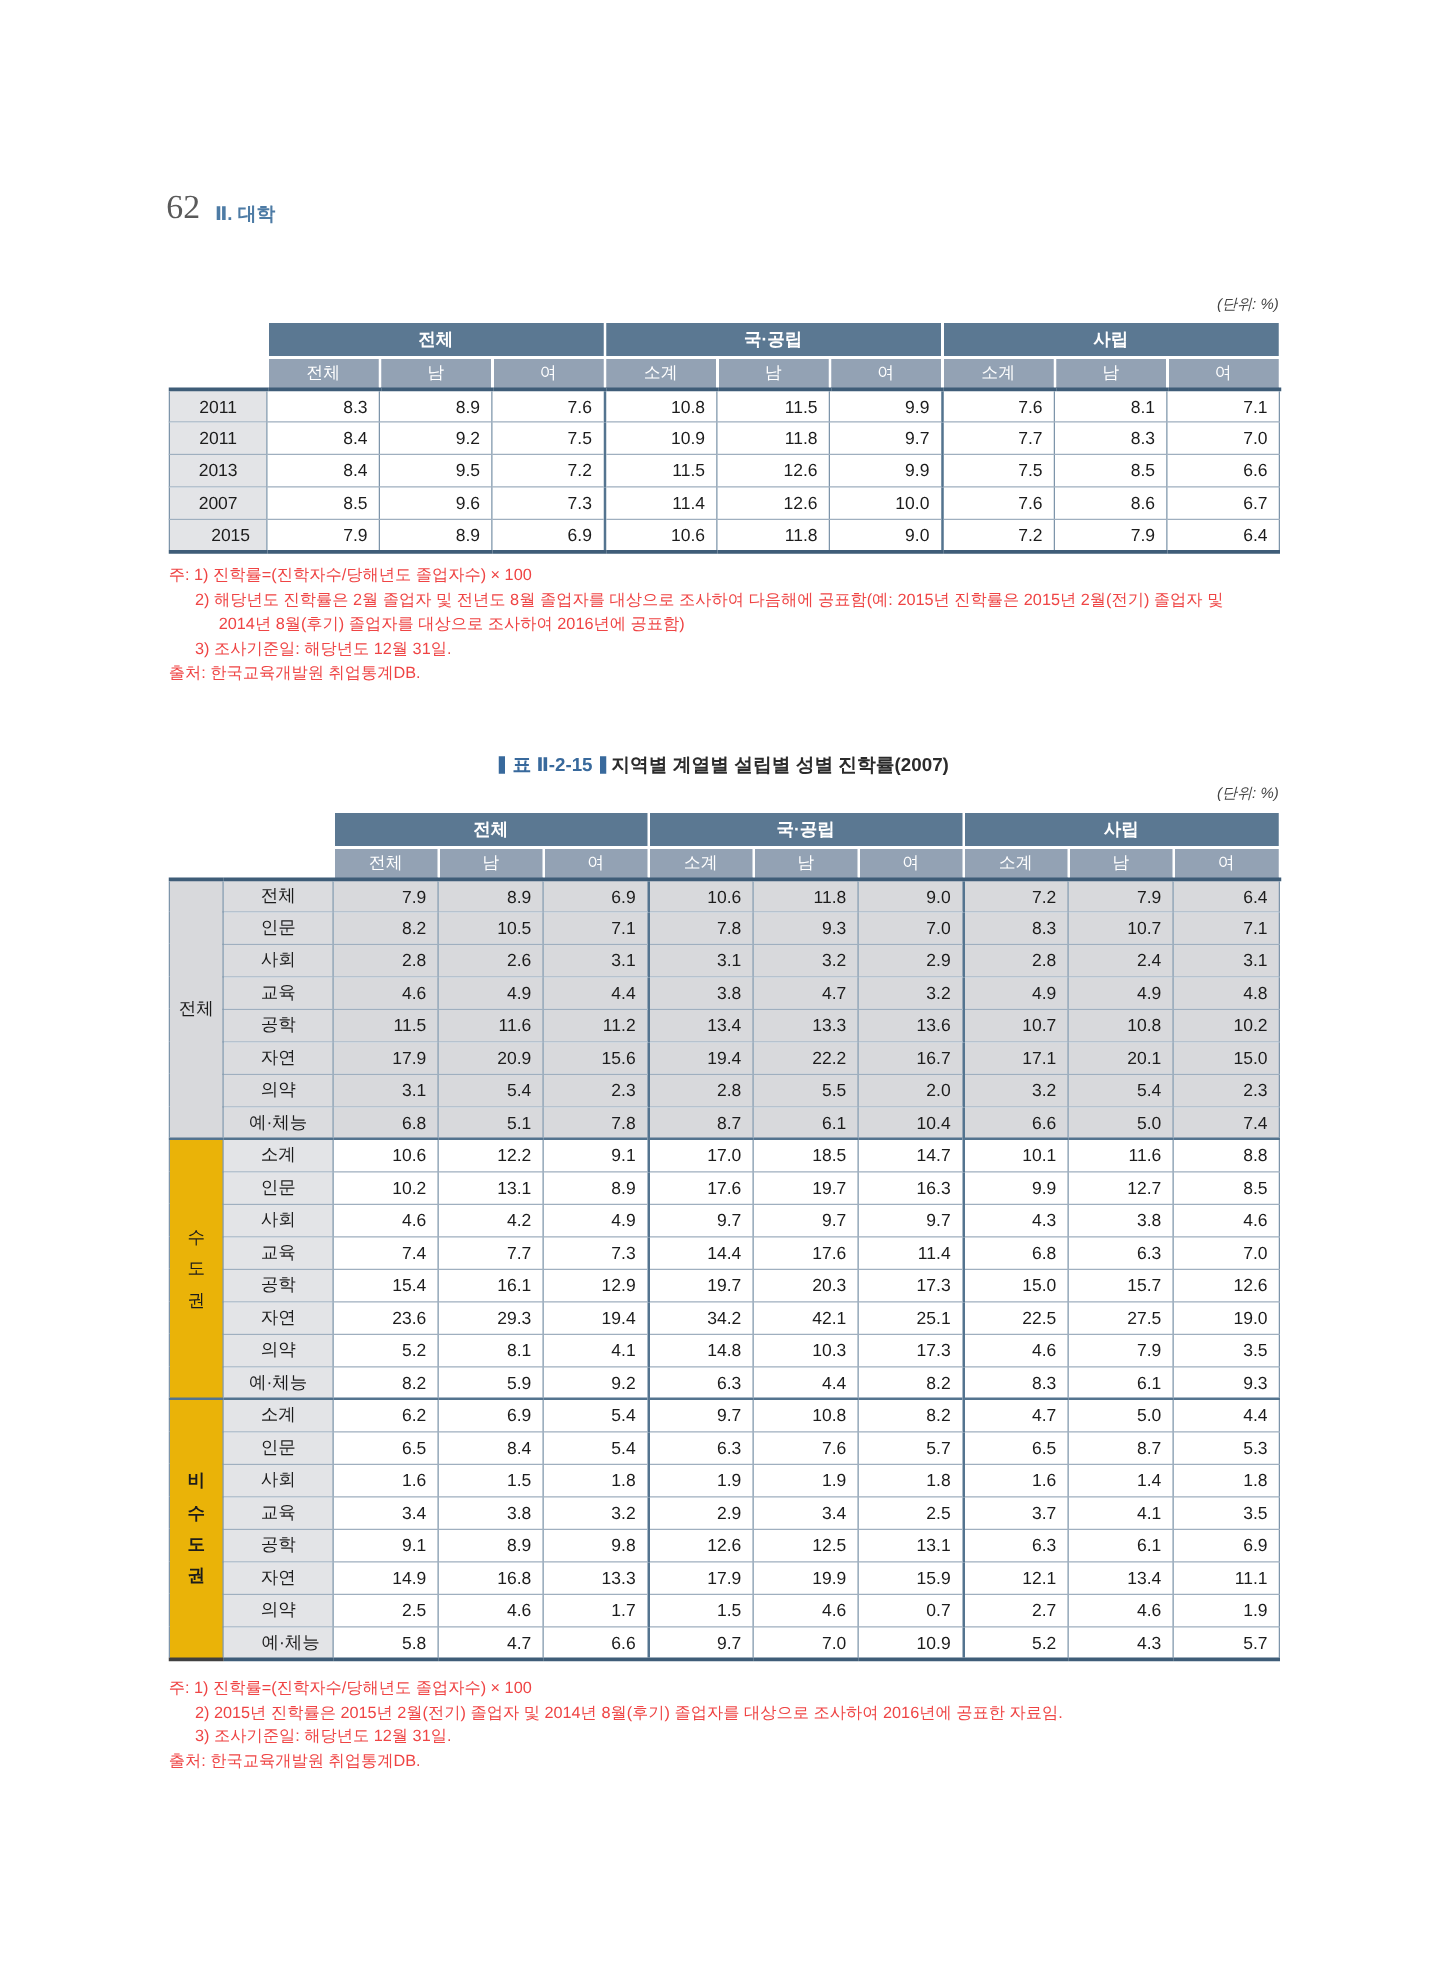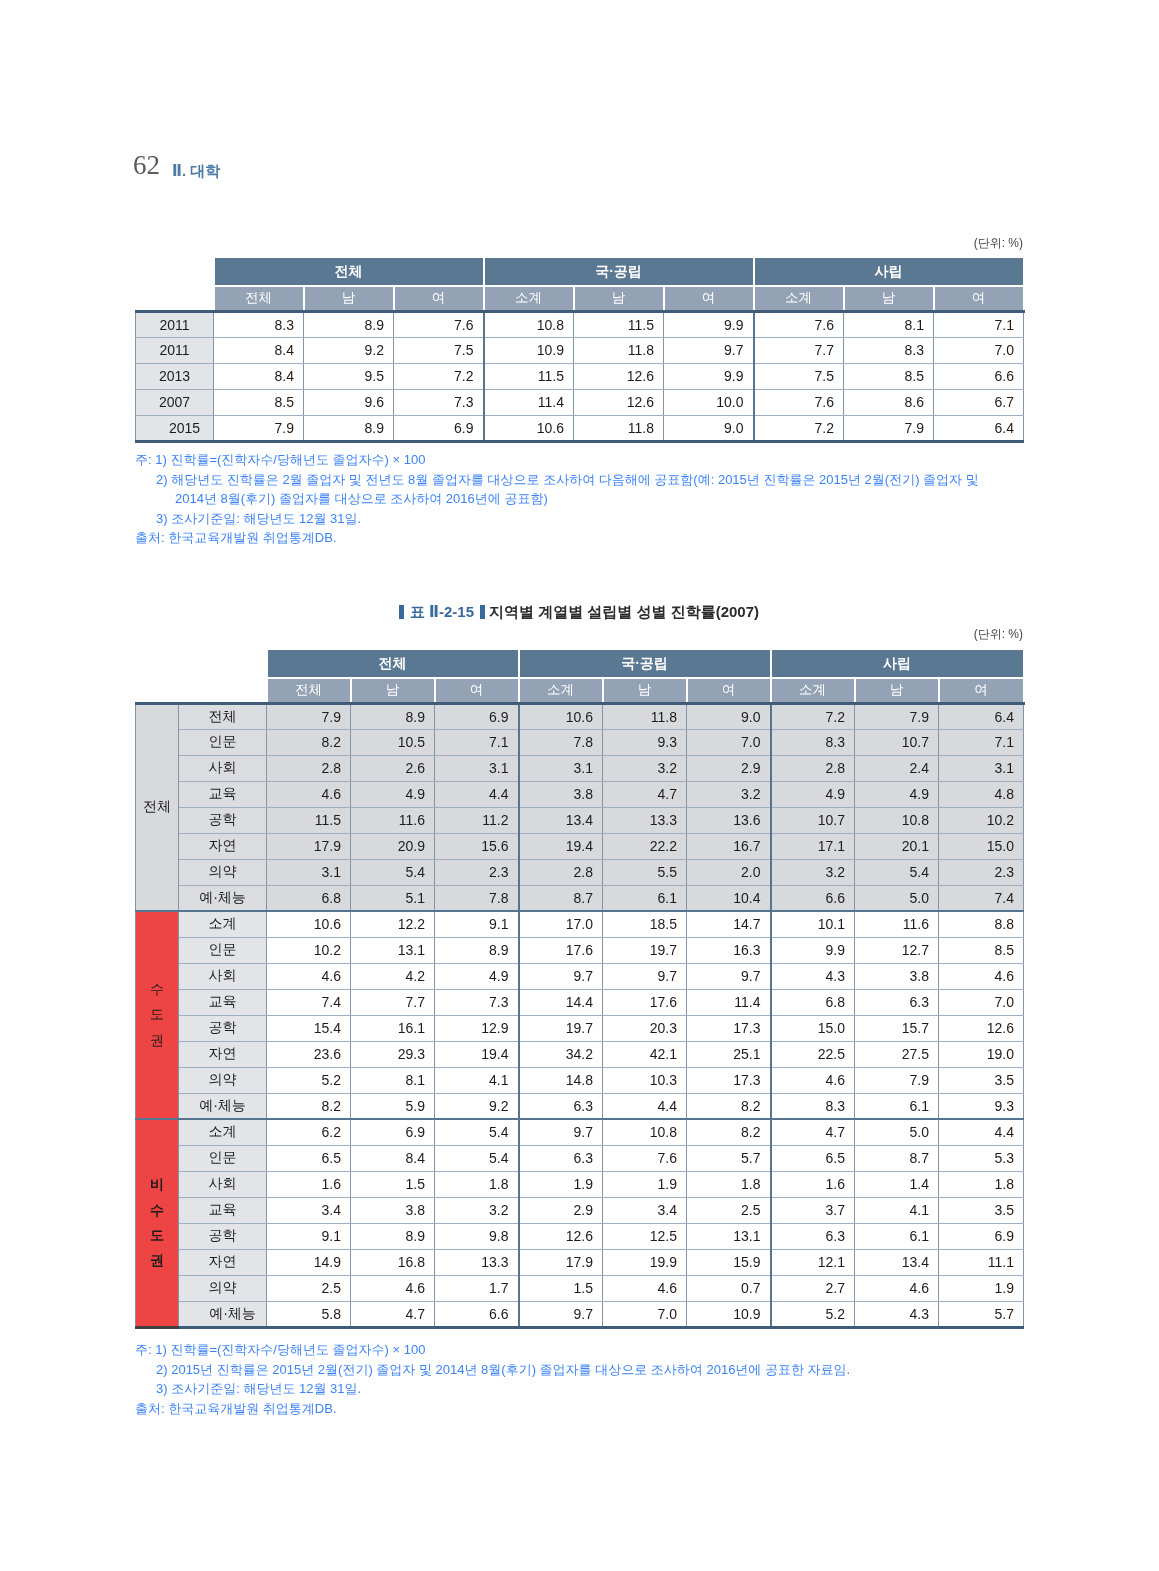--- a/index.html
+++ b/index.html
@@ -11,45 +11,45 @@
   .page-header { position:absolute; top:134px; left:133px; display:flex; align-items:flex-end; gap:12px;margin-top:16px; }
   .pgnum { font-size:27px; color:#5a5a5a; font-weight:normal; font-family:"Liberation Serif","DejaVu Serif",serif; }
   .pgsec { font-size:15px; color:#4d7ba5; font-weight:bold; }
 
   
   .tbl-title { position:absolute; left:135px; width:888px; text-align:center; font-size:15px; white-space:nowrap; }
   .bar { display:inline-block; width:5px; height:14px; background:#38699c; vertical-align:-2px; }
   .tprefix { color:#38699c; font-weight:bold; padding:0 6px; }
   .tname { color:#2b2b2b; font-weight:bold; padding-left:4px; }
 
-  .unit { position:absolute; left:135px; width:888px; text-align:right; font-size:12px; color:#444; }
+  .unit { position:absolute; left:135px; width:888px; text-align:right; font-size:12px; color:#444;font-style:italic; }
 
   
   table { border-collapse:collapse; table-layout:fixed; position:absolute; left:135px; width:888px; }
   th, td { overflow:hidden; }
   th.g { background:#5b7892; color:#fff; font-size:14px; font-weight:bold; height:29px; border:2px solid #fff; text-align:center; }
   th.s { background:#93a2b4; color:#fff; font-size:13.5px; font-weight:normal; height:25px; border:2px solid #fff; text-align:center; }
   td.corner { background:#fff; border:none; }
   tbody td { height:26px; font-size:14px; color:#1c1c1c;
              border-left:1px solid #7e95aa; border-right:1px solid #7e95aa;
              border-top:1px solid #9fafbf; border-bottom:1px solid #9fafbf; background:#fff; }
   td.v { text-align:right; padding-right:9px; }
   td.rl { background:#e3e4e7; text-align:center; }
-  td.sl { background:#ef4444; text-align:center; }
+  td.sl { background:#eab308; text-align:center; }
   .vstack { width:1.1em; margin:0 auto; word-break:break-all; line-height:1.8; }
   td.hl { background:#d8d9dc; }
   td.hl2 { background:#dbdcdf; }
   td.gb { border-left:2px solid #54748f; }
   tbody tr:first-child td { border-top:3px solid #3f5d78; }
   tbody tr:last-child td { border-bottom:3px solid #3f5d78;padding-left:20px; }
   td.lastsl { border-bottom:3px solid #404040;font-weight:bold; }
   tr.sec-start td { border-top:2px solid #54748f; }
 
   
-  .notes { position:absolute; left:135px; width:930px; font-size:13px; color:#3b82f6; }
+  .notes { position:absolute; left:135px; width:930px; font-size:13px; color:#ef4444; }
   .notes div { line-height:19.5px; white-space:nowrap; }
 
   #t1-title { top:213px; } #t1-unit { top:235px; } #t1 { top:256px; } #t1-notes { top:450px; }
   #t2-title { top:603px; } #t2-unit { top:626px; } #t2 { top:648px; } #t2-notes { top:1340px; }
 </style>
 </head>
 <body>
 
 <div class="page">
 

